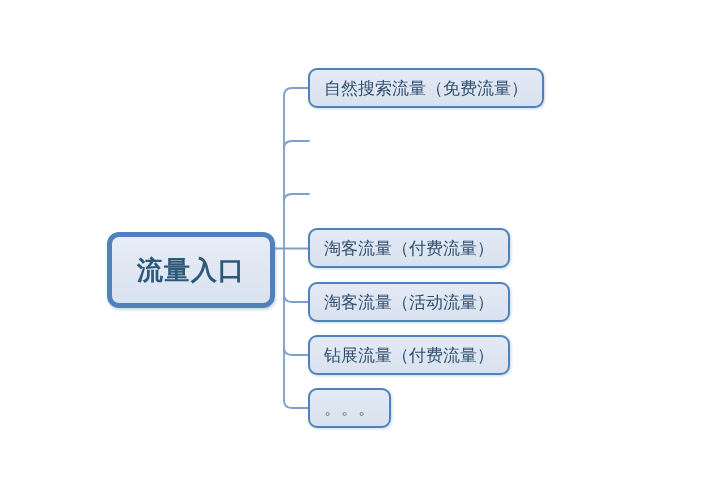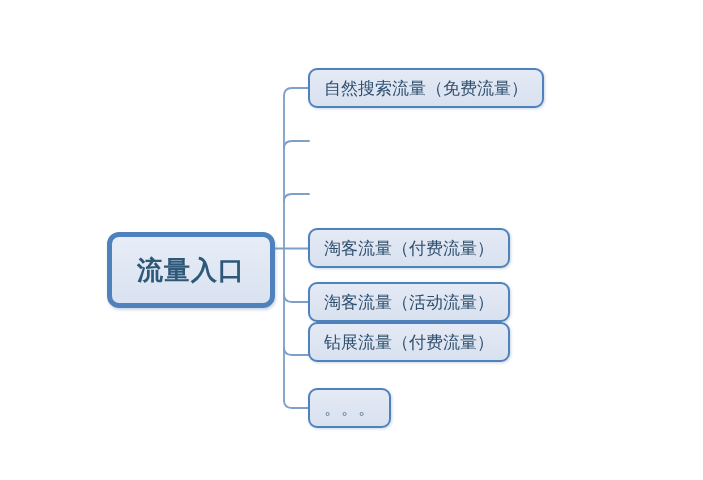--- a/index.html
+++ b/index.html
@@ -49,21 +49,21 @@
     color:var(--child-text,#2f4f6e);
     font-size:17px;
     box-shadow:1px 1px 3px rgba(120,150,190,0.38);
     cursor:pointer;
   }
   .n1{top:68px}
   .n2{top:121px}
   .n3{top:174px}
   .n4{top:228px}
   .n5{top:282px}
-  .n6{top:322px}
+  .n6{top:335px}
   .n7{top:388px}
 </style>
 </head>
 <body>
 
 <div class="canvas">
 
   <svg class="connectors" viewBox="0 0 703 480" xmlns="http://www.w3.org/2000/svg" aria-hidden="true">
     <path d="M 284 96 V 400.5"></path>
     <path d="M 284 96 Q 284 88 292 88 H 309"></path>

